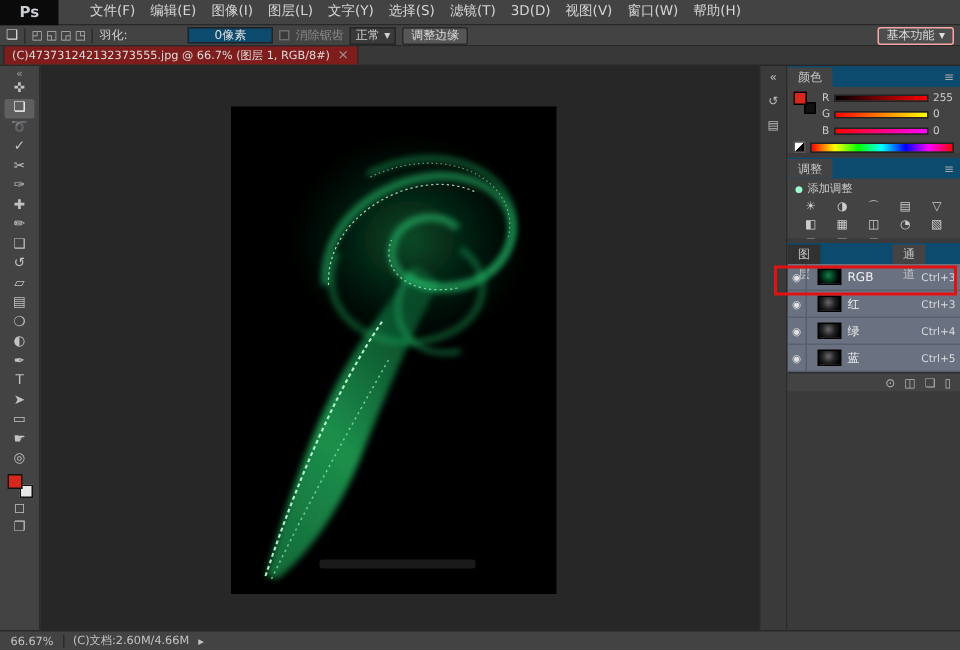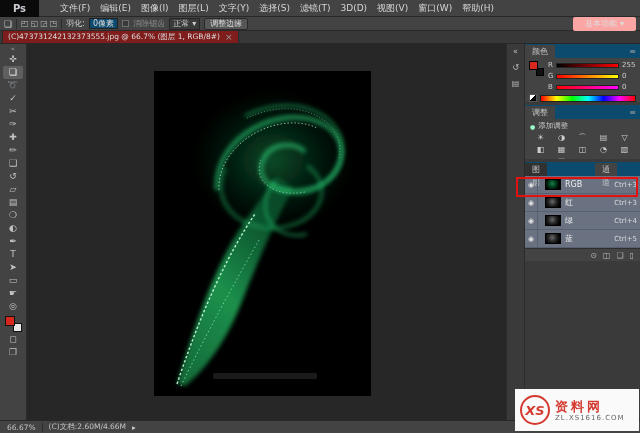--- a/index.html
+++ b/index.html
@@ -10,26 +10,26 @@
   
   .menubar { height:17px; background:#434343; border-bottom:1px solid #282828; display:flex; align-items:center; font-size:9px; color:#d6d6d6; }
   .ps-logo { width:39px; height:17px; background:#0a0a0a; color:#c9cdd2; font-weight:bold; font-size:10px; display:flex; align-items:center; justify-content:center; margin-right:16px; }
   .menu-item { padding:0 5px; height:17px; line-height:17px; white-space:nowrap; }
 
   
   .optionsbar { height:14px; background:#434343; border-bottom:1px solid #282828; display:flex; align-items:center; font-size:8px; color:#cfcfcf; padding:0 4px; gap:4px; }
   .opt-toolicon { color:#ddd; font-size:9px; }
   .opt-divider { width:1px; height:10px; background:#2c2c2c; }
   .combine-icons { display:flex; gap:2px; color:#b9b9b9; font-size:8px; }
-  .opt-input { background:#0c4a6e; border:1px solid #222; padding:0 3px; height:11px; line-height:9px; color:#ddd; min-width:26px; }
+  .opt-input { background:#0c4a6e; border:1px solid #222; padding:0 17px; height:11px; line-height:9px; color:#ddd; min-width:26px;margin-left:36px; }
   .opt-check { width:7px; height:7px; border:1px solid #6d6d6d; background:#3a3a3a; display:inline-block; }
   .opt-label.disabled { color:#8a8a8a; }
   .opt-select { background:#3a3a3a; border:1px solid #262626; padding:0 3px; height:12px; display:flex; align-items:center; gap:3px; }
   .opt-btn { background:#565656; border:1px solid #2a2a2a; border-radius:2px; padding:0 5px; height:12px; line-height:10px; color:#ddd; display:flex; align-items:center; }
-  .workspace-btn { margin-left:auto; background:#4d4d4d; border:7px solid #fca5a5; border-radius:2px; padding:0 5px; height:12px; display:flex; align-items:center; gap:3px; color:#ddd; }
+  .workspace-btn { margin-left:auto; background:#4d4d4d; border:1px solid #fca5a5; border-radius:2px; padding:0 5px; height:12px; display:flex; align-items:center; gap:3px; color:#ddd; }
 
   
   .tabbar { height:13px; background:#383838; border-bottom:1px solid #282828; display:flex; align-items:flex-end; padding-left:2px; }
   .doctab { background:#7f1d1d; color:#ddd; font-size:7.5px; height:13px; line-height:12px; padding:0 5px; display:flex; gap:5px; align-items:center; border:1px solid #2a2a2a; border-bottom:none; white-space:nowrap; }
   .doctab .close { color:#9a9a9a; font-size:9px; }
 
   
   .main { flex:1; display:flex; min-height:0; }
   .toolbar { width:27px; background:#434343; border-right:1px solid #2b2b2b; display:flex; flex-direction:column; align-items:center; padding-top:1px; }
   .tb-collapse { color:#9a9a9a; font-size:7px; height:8px; line-height:8px; }
@@ -333,23 +333,14 @@
 
   <div class="statusbar">
     <span>66.67%</span>
     <span class="sb-divider"></span>
     <span>(C)文档:2.60M/4.66M</span>
     <span>▸</span>
   </div>
 
   <div class="red-annotation"></div>
 
-  <div class="watermark">
-    <span class="wm-logo">
-      <span class="wm-logo-text">XS</span>
-    </span>
-    <span class="wm-right">
-      <span class="wm-name">资料网</span>
-      <span class="wm-url">ZL.XS1616.COM</span>
-    </span>
-  </div>
 
 </div>
 
 </body></html>

